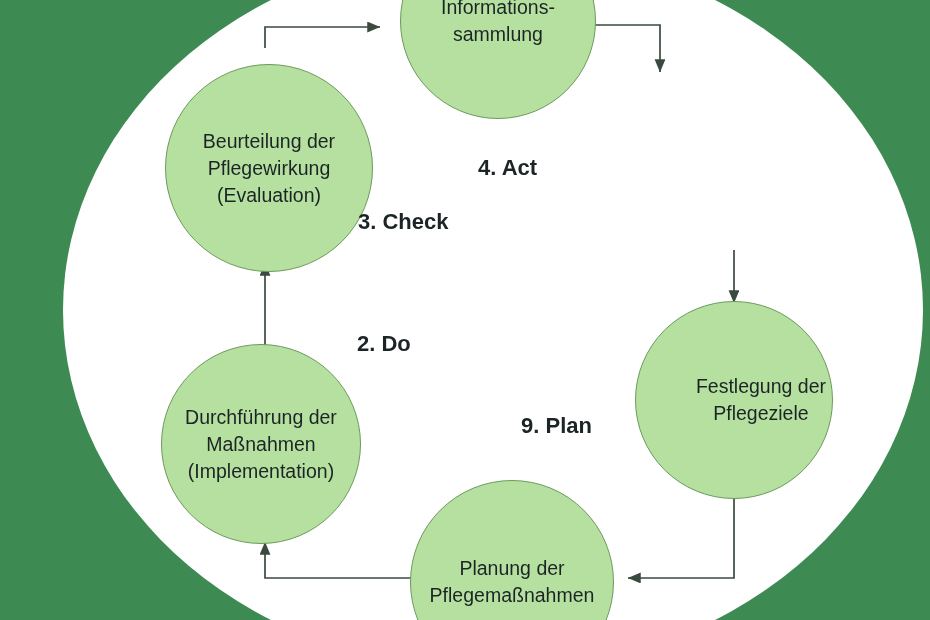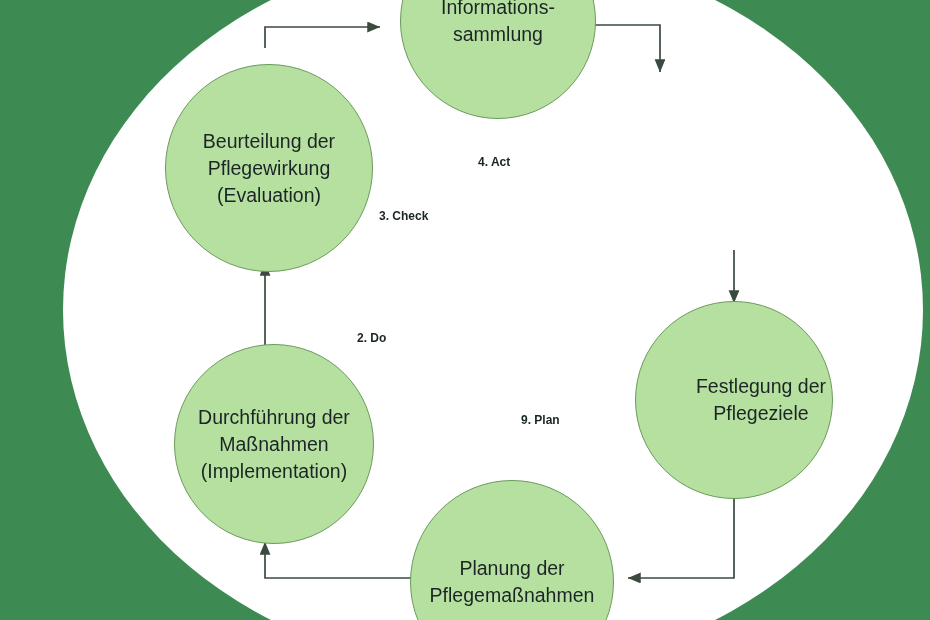--- a/index.html
+++ b/index.html
@@ -49,21 +49,21 @@
     font-size: 19.5px;
     line-height: 27px;
   }
   .node .label {
     white-space: pre-line;
     padding: 0 6px;
   }
   .phase {
     position: absolute;
     color: #1c2526;
-    font-size: 12px;
+    font-size: 22px;
     font-weight: bold;
     white-space: nowrap;
   }
 </style>
 </head>
 <body>
 
 <div id="canvas">
 
   <div class="white-ellipse"></div>
@@ -99,30 +99,30 @@
   <div class="node" style="left:607px; top:301px; width:198px; height:198px;justify-content:flex-end;">
     <span class="label">Festlegung der
 Pflegeziele</span>
   </div>
 
   <div class="node" style="left:382px; top:480px; width:204px; height:204px;">
     <span class="label">Planung der
 Pflegemaßnahmen</span>
   </div>
 
-  <div class="node" style="left:146px; top:344px; width:200px; height:200px;">
+  <div class="node" style="left:133px; top:344px; width:200px; height:200px;">
     <span class="label">Durchführung der
 Maßnahmen
 (Implementation)</span>
   </div>
 
   <div class="node" style="left:137px; top:64px; width:208px; height:208px;">
     <span class="label">Beurteilung der
 Pflegewirkung
 (Evaluation)</span>
   </div>
 
   <div class="phase" style="left:493px; top:413px;">9. Plan</div>
   <div class="phase" style="left:329px; top:331px;text-align:center;">2. Do</div>
-  <div class="phase" style="left:351px; top:209px;">3. Check</div>
+  <div class="phase" style="left:330px; top:209px;">3. Check</div>
   <div class="phase" style="left:450px; top:155px;">4. Act</div>
 
 </div>
 
 </body></html>

